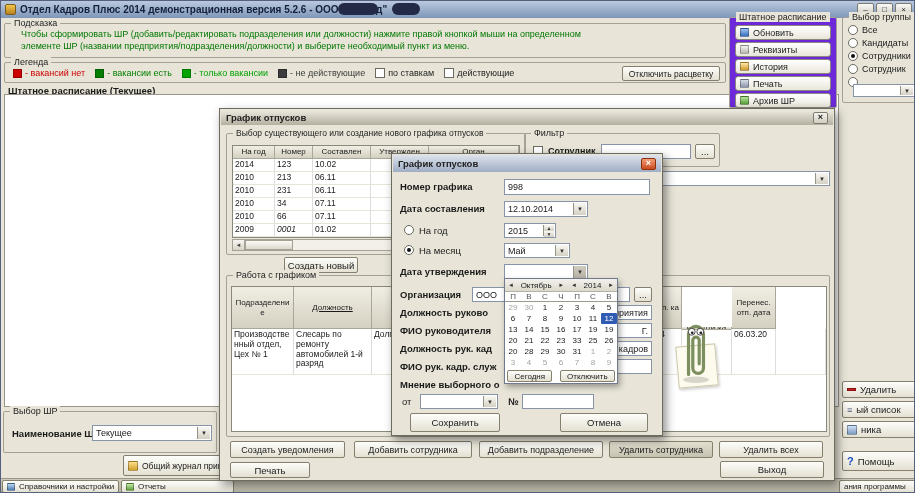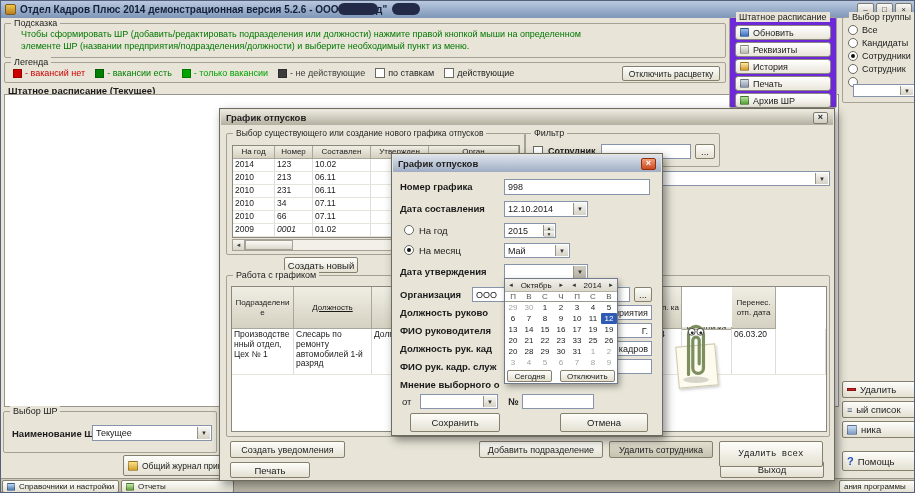--- a/index.html
+++ b/index.html
@@ -342,23 +342,24 @@
             <span class="tcell" style="flex: 1 1 0%;"></span>
           </div>
         </div>
     </div>
 
     <div></div>
 
     <div class="btn" style="left:10px;top:353px;width:80px;height:16px">Печать</div>
     <div class="btn" style="left:500px;top:352px;width:104px;height:17px">Выход</div>
   <div class="btn" style="left: 10px; top: 332px; width: 115px; height: 17px; font-size: 9px;">Создать уведомления</div>
+      <div class="btn" style="left: 134px; top: 332px; width: 118px; height: 17px; font-size: 9px;">Добавить сотрудника</div>
       <div class="btn" style="left: 259px; top: 332px; width: 124px; height: 17px; font-size: 9px;">Добавить подразделение</div>
       <div class="btn dark" style="left: 389px; top: 332px; width: 104px; height: 17px; font-size: 9px;">Удалить сотрудника</div>
-      <div class="btn" style="left: 499px; top: 332px; width: 104px; height: 26px; font-size: 9px; font-family: Liberation Mono, monospace;">Удалить всех</div>
+      <div class="btn" style="left: 499px; top: 332px; width: 104px; height: 17px; font-size: 9px;">Удалить всех</div>
     </div>
 
   <div class="abs" style="left:668px;top:318px;width:56px;height:72px;z-index:15">
     <div class="abs" style="left:8px;top:26px;width:40px;height:42px;background:#fdfbee;border:1px solid #cfcab0;transform:rotate(-5deg);box-shadow:1px 2px 3px rgba(0,0,0,.2)"></div>
     <svg width="34" height="64" viewBox="0 0 30 60" style="position:absolute;left:10px;top:0">
       <ellipse cx="15" cy="57" rx="12" ry="3" fill="rgba(0,0,0,0.15)"></ellipse>
       <path d="M 8 52 V 14 A 7 7 0 0 1 22 14 V 46 A 5 5 0 0 1 12 46 V 20 A 3 3 0 0 1 18 20 V 42" fill="none" stroke="#7d8f5e" stroke-width="3" stroke-linecap="round"></path>
       <circle cx="11" cy="12" r="3.2" fill="#fff" stroke="#333" stroke-width="0.8"></circle>
       <circle cx="19" cy="12" r="3.2" fill="#fff" stroke="#333" stroke-width="0.8"></circle>
       <circle cx="11.5" cy="13" r="1.3" fill="#222"></circle>

